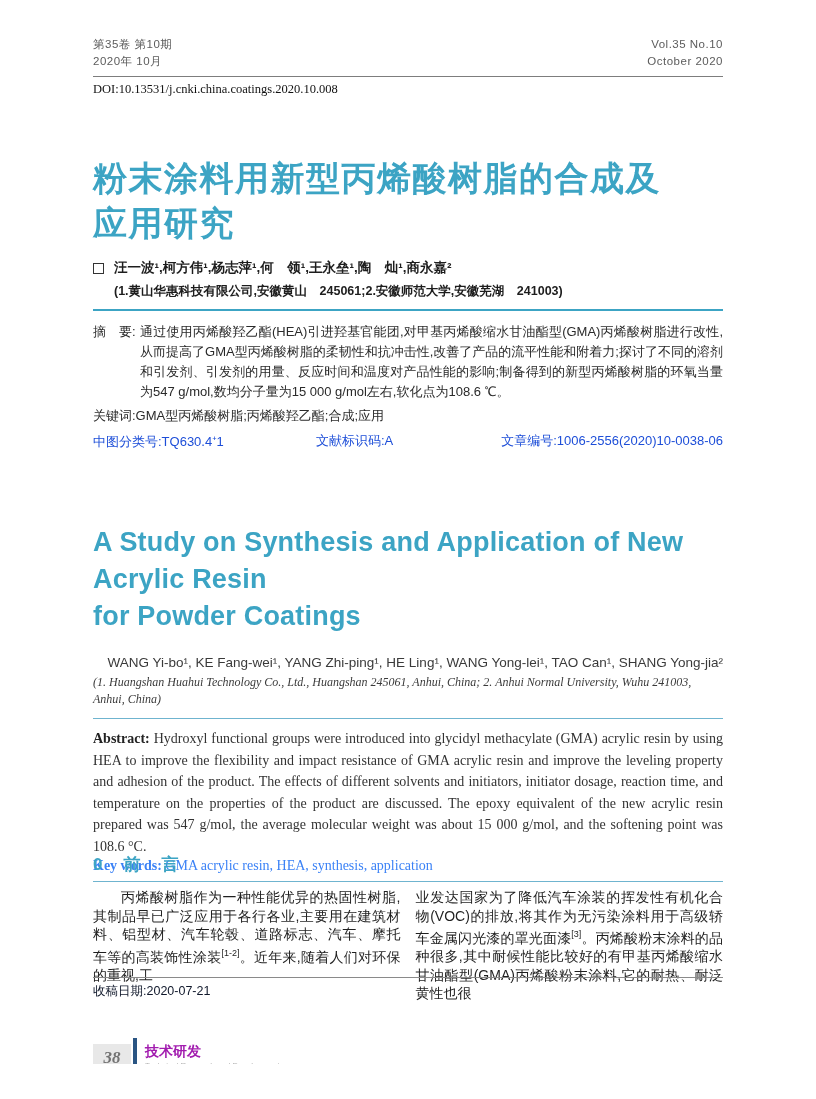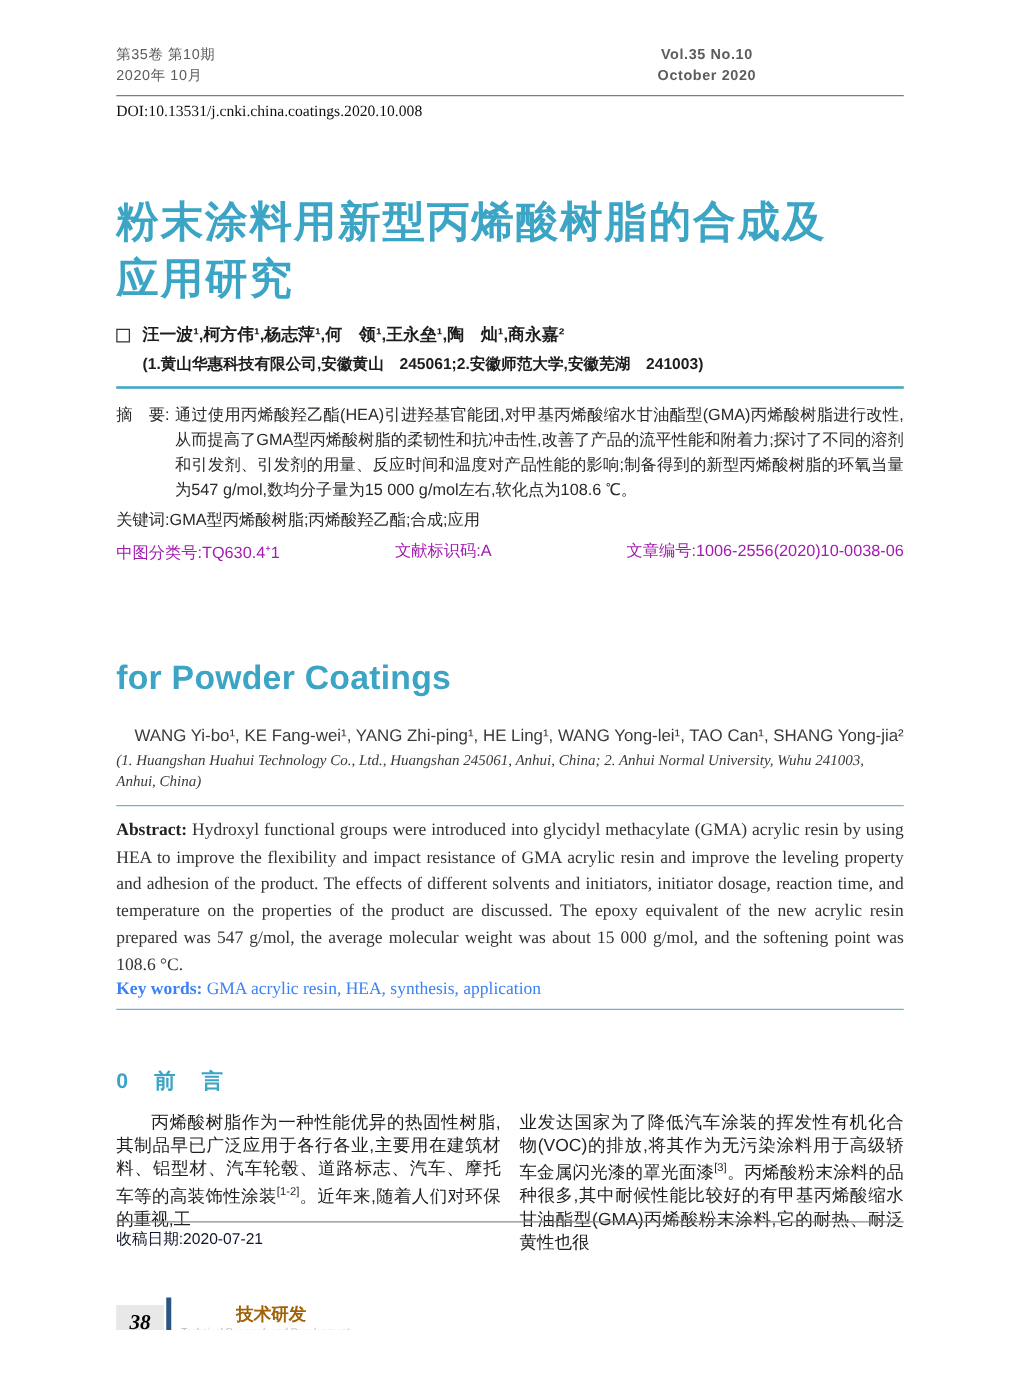--- a/index.html
+++ b/index.html
@@ -12,36 +12,36 @@
     color: #222;
     overflow: hidden;
   }
   .abs { position: absolute; left: 93px; right: 93px; }
 
   
   .jheader { top: 36px; }
   .jheader-row { display: flex; }
   .jh-col { flex: 1; font-size: 11.5px; color: #5c5c5c; line-height: 17px; letter-spacing: 0.5px; }
   .jh-center { text-align: center; }
-  .jh-right { text-align: center; font-weight: bold; }
+  .jh-right { text-align: right; }
   .jh-rule { border-bottom: 1.2px solid #7d7d7d; margin-top: 6px; }
   .doi { margin-top: 5px; font-family: "Liberation Serif", serif; font-size: 12.5px; color: #111; }
 
   
   .cn-head { top: 156px; }
   .cn-title { color: #3ca4c4; font-size: 34px; font-weight: bold; line-height: 45px; letter-spacing: 1.5px; }
   .cn-authors { margin-top: 13px; font-size: 13.5px; font-weight: bold; color: #1d1d1d; display: flex; align-items: center; }
   .sq-icon { display: inline-block; width: 11px; height: 11px; border: 1.6px solid #333; margin-right: 10px; }
   .cn-affil { margin-top: 6px; font-size: 12.5px; font-weight: bold; color: #1d1d1d; padding-left: 21px; }
   .teal-rule { border-bottom: 2px solid #3ca4c4; margin-top: 9px; }
   .cn-abstract { position: relative; margin-top: 11px; font-size: 13px; line-height: 20px; color: #2a2a2a; }
   .cn-abstract .ab-label { position: absolute; left: 0; top: 0; }
   .cn-abstract .ab-text { display: block; margin-left: 47px; text-align: justify; }
   .cn-keywords { margin-top: 5px; font-size: 13px; color: #2a2a2a; }
-  .clc-row { margin-top: 7px; font-size: 13px; color: #a21caf; display: flex; }
+  .clc-row { margin-top: 7px; font-size: 13px; color: #1d4ed8; display: flex; }
   .clc-row .c1 { width: 223px; }
   .clc-row .c2 { flex: 1; }
   .clc-row .c3 { text-align: right; }
 
   
   .en-head { top: 524px; }
   .en-title { color: #3ca4c4; font-size: 27px; font-weight: bold; line-height: 37px; letter-spacing: 0.2px; }
   .en-authors { margin-top: 20px; font-size: 13.5px; color: #3a3a3a; text-align: right; }
   .en-affil { margin-top: 4px; font-family: "Liberation Serif", serif; font-style: italic; font-size: 12px; line-height: 17px; color: #3a3a3a; }
   .en-rule { border-bottom: 1px solid #6fb4cf; margin-top: 10px; }
@@ -59,24 +59,24 @@
   .col sup { font-size: 9px; }
 
   
   .footnote { top: 977px; }
   .fn-rule { border-bottom: 1px solid #8a8a8a; }
   .fn-line { margin-top: 5px; font-size: 12.5px; color: #0f172a; line-height: 17px; }
 
   
   .pfooter { position: absolute; left: 93px; top: 1038px; display: flex; align-items: flex-end; }
   .pnum-box { width: 38px; height: 27px; background: #e8e8e8; display: flex; align-items: center; justify-content: center; }
-  .pnum { font-family: "Liberation Serif", serif; font-style: italic; font-weight: bold; font-size: 17px; color: #000000; }
+  .pnum { font-family: "Liberation Serif", serif; font-style: italic; font-weight: bold; font-size: 17px; color: #737373; }
   .pbar { width: 4px; height: 33px; background: #2a5583; margin-left: 2px; }
   .pfoot-text { margin-left: 8px; padding-bottom: 1px; }
-  .pfoot-cn { font-size: 14px; font-weight: bold; color: #a16207; line-height: 15px; margin-left: 44px; }
+  .pfoot-cn { font-size: 14px; font-weight: bold; color: #a21caf; line-height: 15px; }
   .pfoot-en { font-size: 8px; color: #b3b3b3; margin-top: 2px; }
 </style>
 </head>
 <body>
 
 <div class="page">
 
   <div class="abs jheader">
     <div class="jheader-row">
       <div class="jh-col">
@@ -110,20 +110,21 @@
     <div class="cn-keywords">关键词:GMA型丙烯酸树脂;丙烯酸羟乙酯;合成;应用</div>
     <div class="clc-row">
       <span class="c1">中图分类号:TQ630.4⁺1</span>
       <span class="c2">文献标识码:A</span>
       <span class="c3">文章编号:1006-2556(2020)10-0038-06</span>
     </div>
   </div>
 
   <div class="abs en-head">
     <div class="en-title">
+      <div>A Study on Synthesis and Application of New Acrylic Resin</div>
       <div>for Powder Coatings</div>
     </div>
     <div class="en-authors">WANG Yi-bo¹, KE Fang-wei¹, YANG Zhi-ping¹, HE Ling¹, WANG Yong-lei¹, TAO Can¹, SHANG Yong-jia²</div>
     <div class="en-affil">(1. Huangshan Huahui Technology Co., Ltd., Huangshan 245061, Anhui, China; 2. Anhui Normal University, Wuhu 241003, Anhui, China)</div>
     <div class="en-rule"></div>
     <div class="en-abstract">
       <b>Abstract:</b>
       <span>Hydroxyl functional groups were introduced into glycidyl methacylate (GMA) acrylic resin by using HEA to improve the flexibility and impact resistance of GMA acrylic resin and improve the leveling property and adhesion of the product. The effects of different solvents and initiators, initiator dosage, reaction time, and temperature on the properties of the product are discussed. The epoxy equivalent of the new acrylic resin prepared was 547 g/mol, the average molecular weight was about 15 000 g/mol, and the softening point was 108.6 °C.</span>
     </div>
     <div class="en-keywords">

